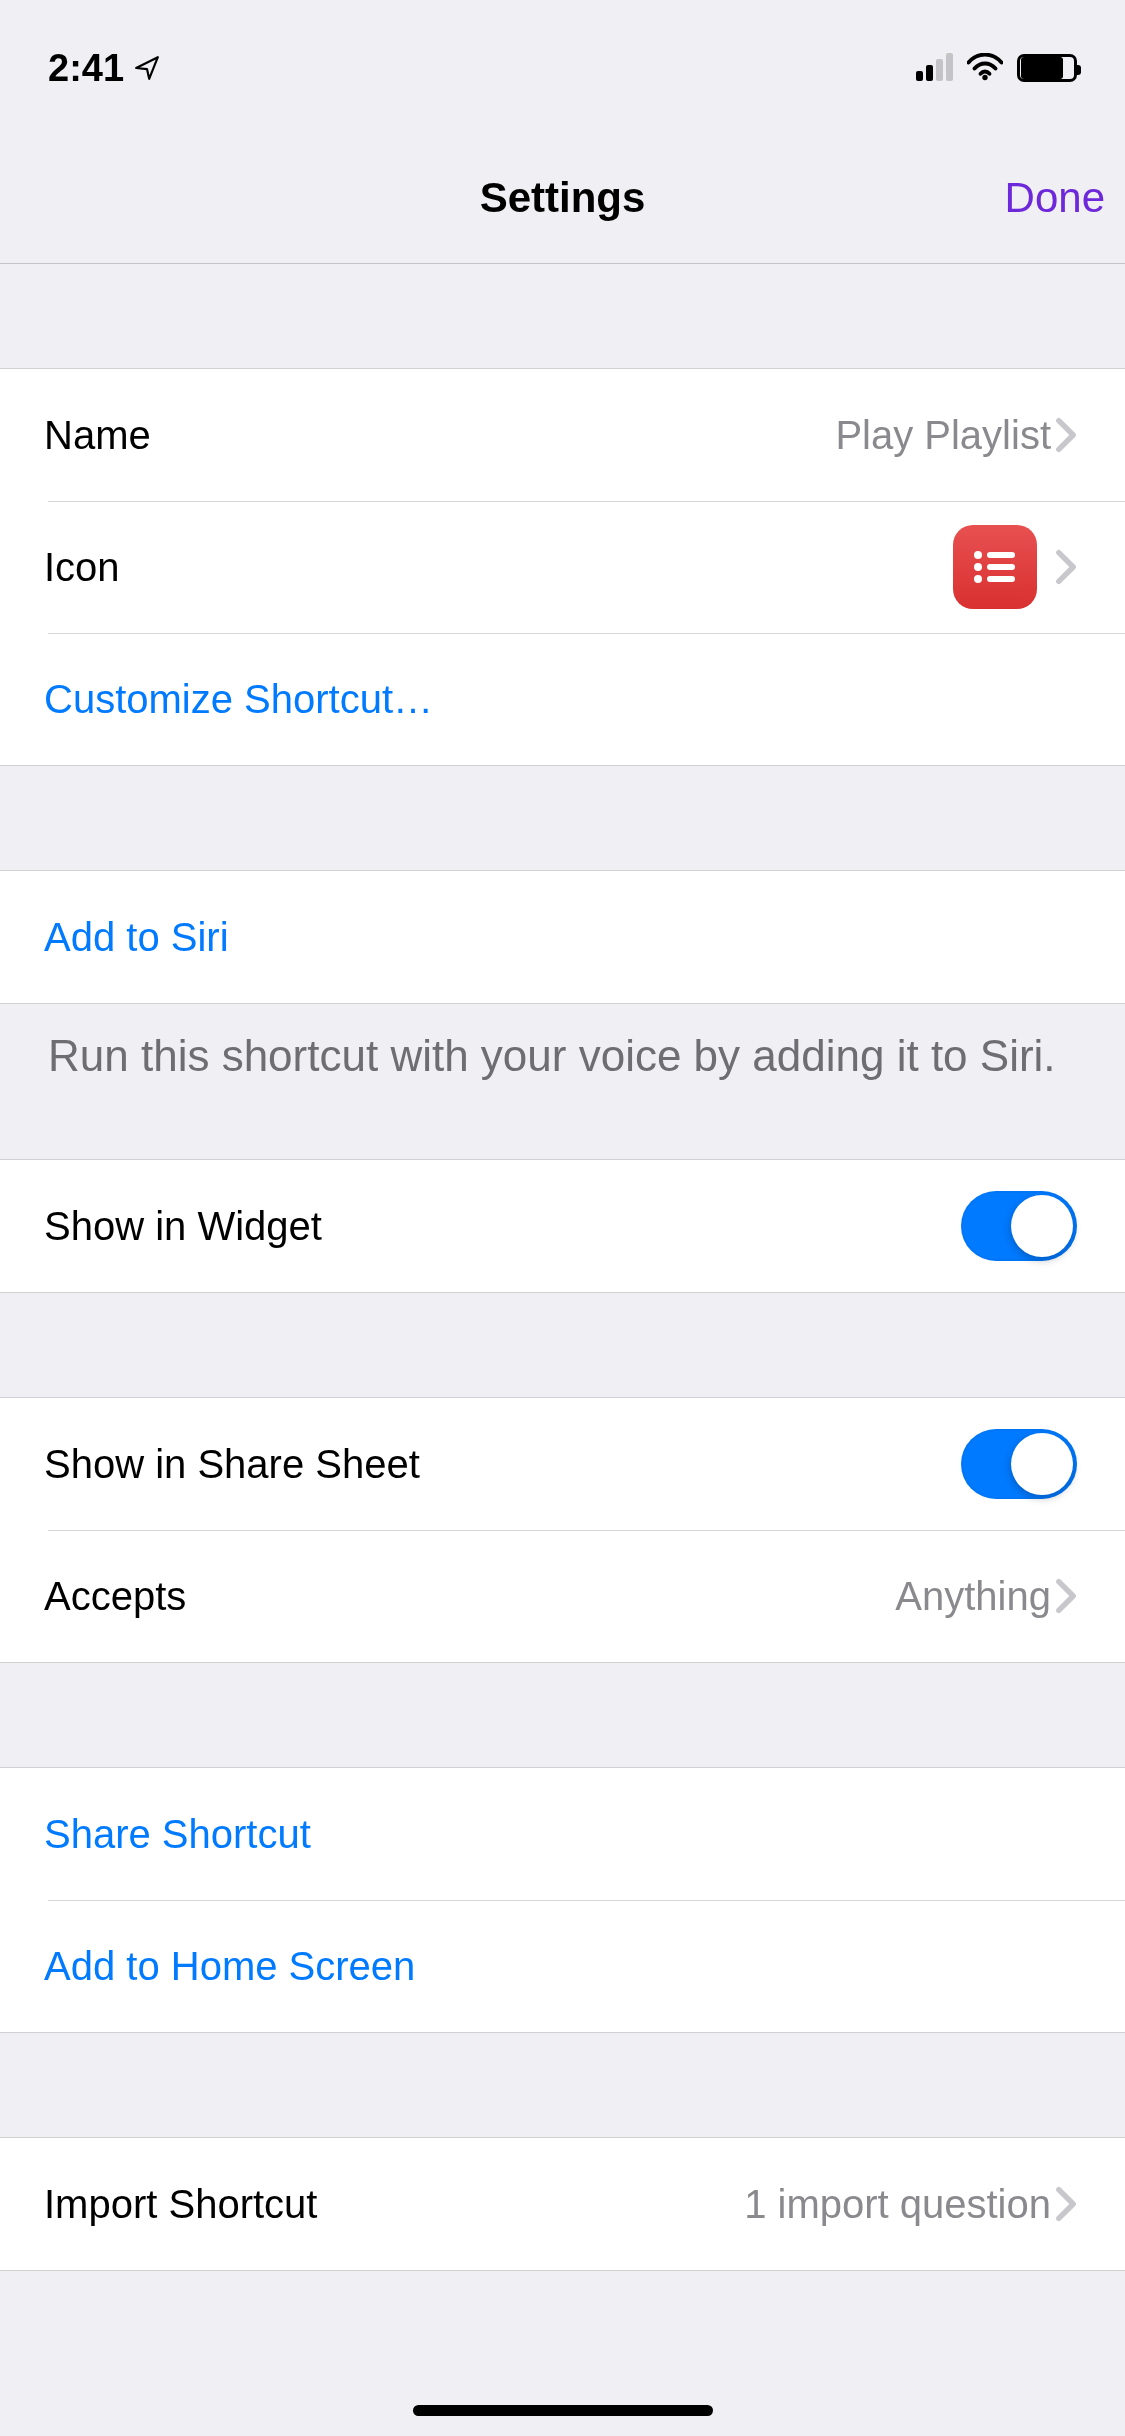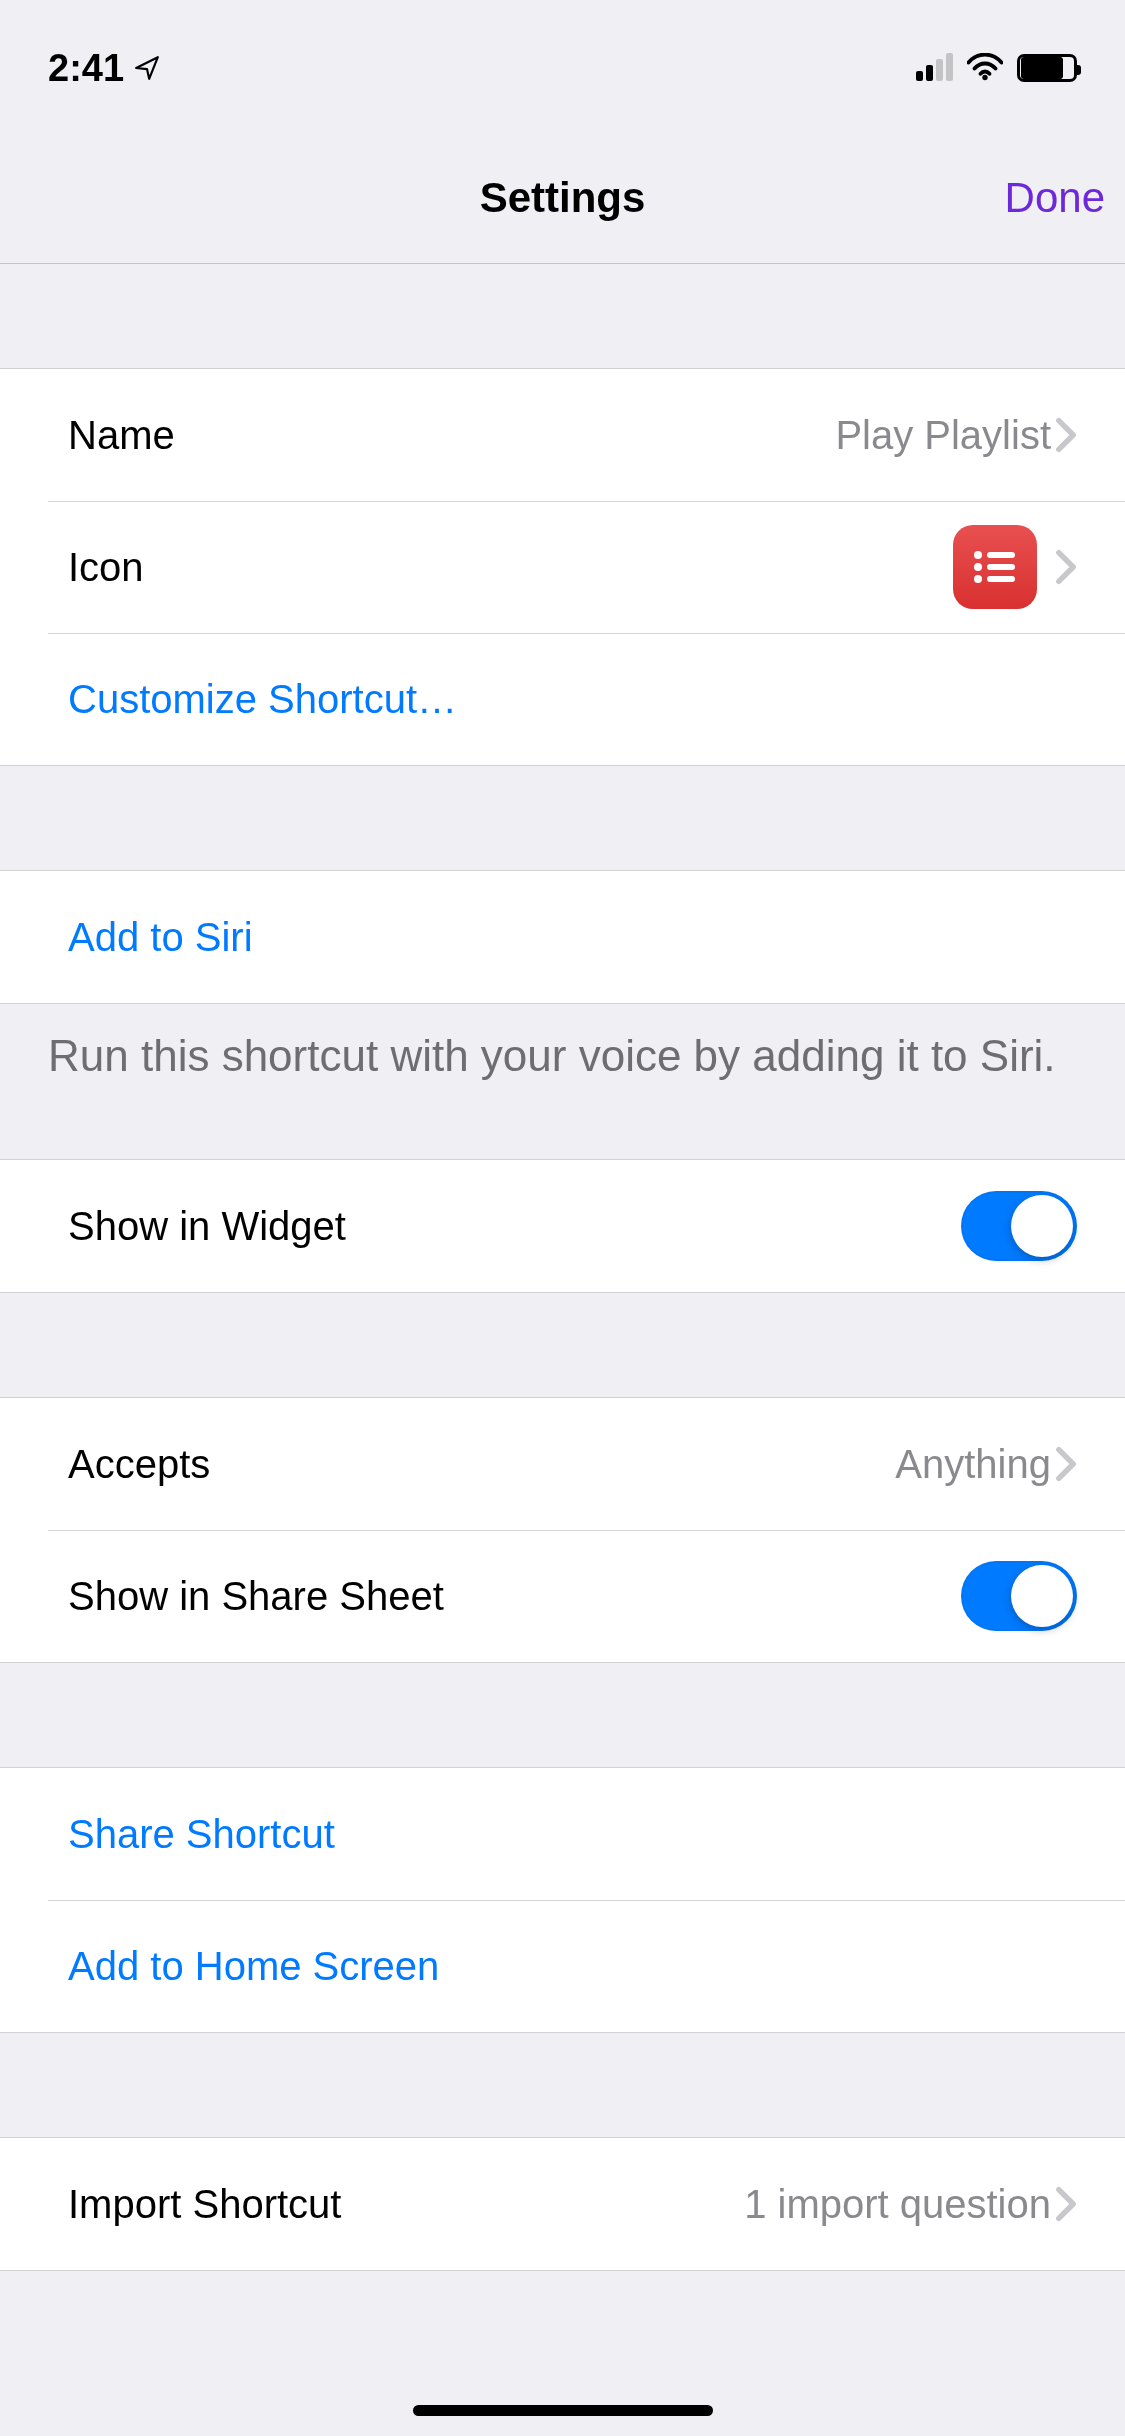--- a/index.html
+++ b/index.html
@@ -60,21 +60,21 @@
     .nav-title { text-align: center; font-weight: 600; font-size: 42px; }
     .nav-done { text-align: right; color: #6d28d9; font-size: 42px; font-weight: 400; }
 
     .section { background: #FFF; border-top: 1px solid rgba(0,0,0,0.18); border-bottom: 1px solid rgba(0,0,0,0.18); }
     .gap-lg { height: 104px; }
     .gap-md { height: 104px; }
     .row {
       min-height: 132px;
       display: flex;
       align-items: center;
-      padding: 0 48px 0 68px;
+      padding: 0 48px 0 44px;
       position: relative;
     }
     .row + .row:before {
       content: '';
       position: absolute; top: 0; left: 48px; right: 0;
       height: 1px; background: rgba(0,0,0,0.16);
     }
     .row-label { flex: 1; font-size: 40px; }
     .row-value { color: #8A8A8E; font-size: 40px; margin-right: 4px; }
     .chevron { color: #C7C7CC; }
@@ -199,34 +199,34 @@
     <div class="row-label">Show in Widget</div>
     <div class="switch on">
         <div class="knob"></div>
       </div>
   </div>
 </div>
 
 <div style="height:104px"></div>
 <div class="section">
   <div class="row">
-    <div class="row-label">Accepts</div>
-    <div class="row-value">Anything</div>
-    <span class="chevron">
-      <svg width="22" height="36" viewBox="0 0 12 20">
-          <path d="M2 2 L10 10 L2 18" fill="none" stroke="#C7C7CC" stroke-width="3" stroke-linecap="round" stroke-linejoin="round"></path>
-        </svg>
-    </span>
-  </div>
-  <div class="row">
     <div class="row-label">Show in Share Sheet</div>
     <div class="switch on">
         <div class="knob"></div>
       </div>
   </div>
+  <div class="row">
+    <div class="row-label">Accepts</div>
+    <div class="row-value">Anything</div>
+    <span class="chevron">
+      <svg width="22" height="36" viewBox="0 0 12 20">
+          <path d="M2 2 L10 10 L2 18" fill="none" stroke="#C7C7CC" stroke-width="3" stroke-linecap="round" stroke-linejoin="round"></path>
+        </svg>
+    </span>
+  </div>
 </div>
 
 <div style="height:104px"></div>
 <div class="section">
   <div class="row">
     <div class="link">Share Shortcut</div>
   </div>
   <div class="row">
     <div class="link">Add to Home Screen</div>
   </div>

